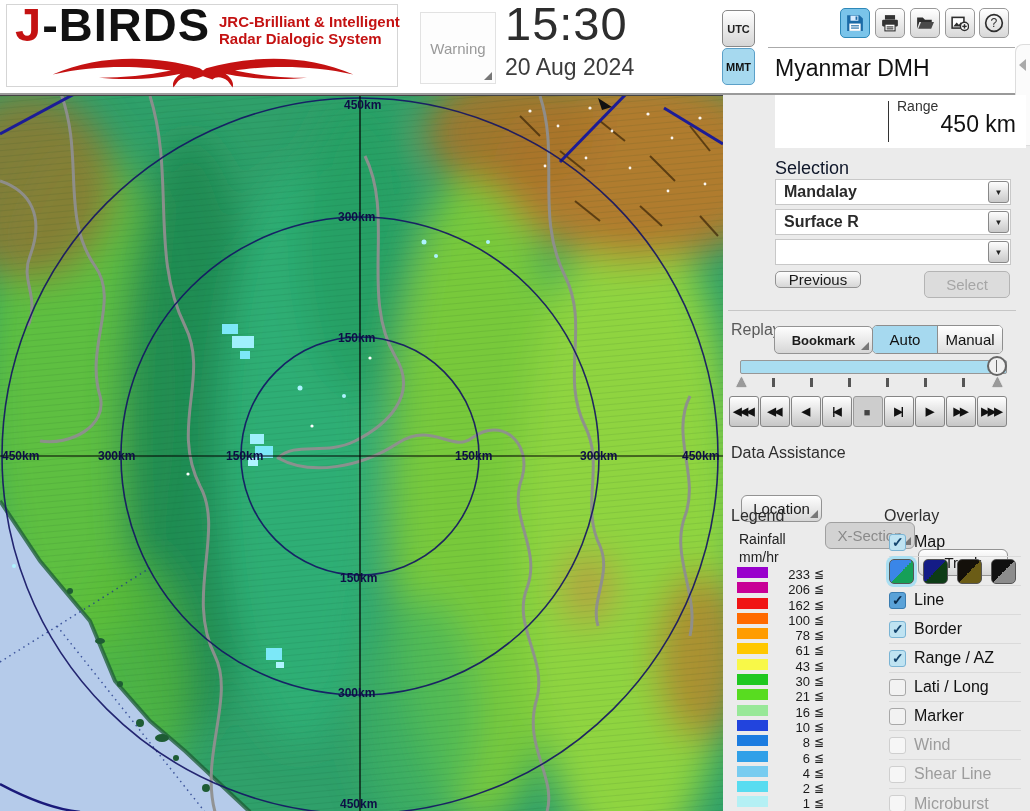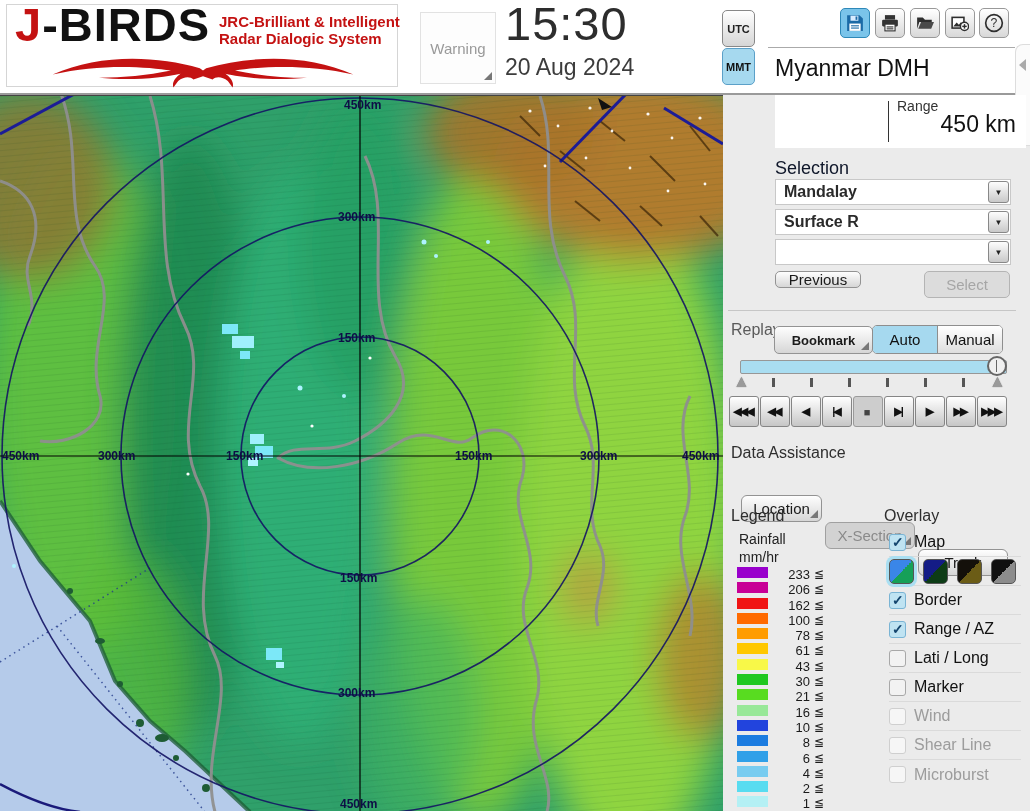--- a/index.html
+++ b/index.html
@@ -468,20 +468,24 @@
         <div class="cb checked"></div>
         <div class="olabel">Map</div>
       </div>
     <div id="mapstyles">
       <div class="msw sel" style="background: linear-gradient(135deg, rgb(58, 134, 232) 50%, rgb(22, 160, 88) 50%);"></div>
       <div class="msw" style="background: linear-gradient(135deg, rgb(20, 28, 134) 50%, rgb(13, 60, 22) 50%);"></div>
       <div class="msw" style="background: linear-gradient(135deg, rgb(20, 16, 10) 50%, rgb(107, 92, 22) 50%);"></div>
       <div class="msw" style="background: linear-gradient(135deg, rgb(16, 16, 16) 50%, rgb(140, 140, 140) 50%);"></div>
     </div>
     <div class="orow">
+        <div class="cb checked cb2"></div>
+        <div class="olabel">Line</div>
+      </div>
+    <div class="orow">
         <div class="cb checked"></div>
         <div class="olabel">Border</div>
       </div>
     <div class="orow">
         <div class="cb checked"></div>
         <div class="olabel">Range / AZ</div>
       </div>
     <div class="orow">
         <div class="cb unchecked"></div>
         <div class="olabel">Lati / Long</div>

